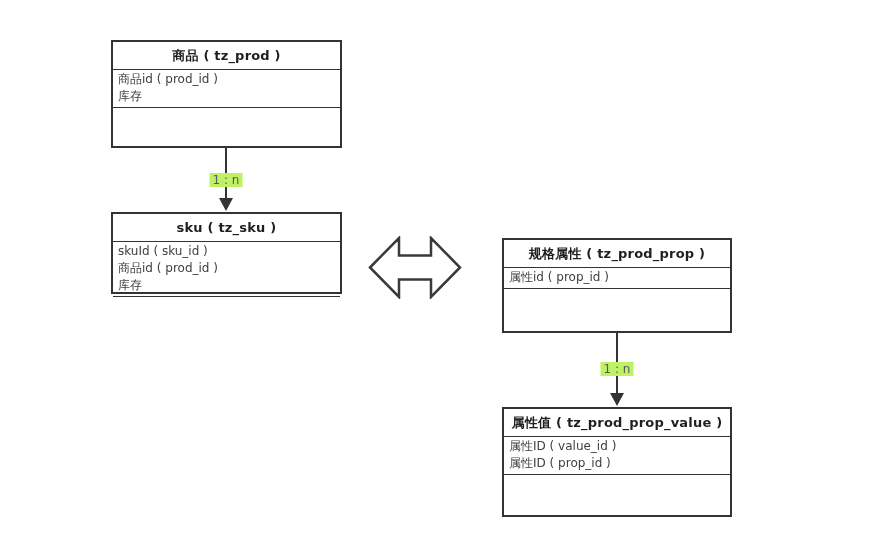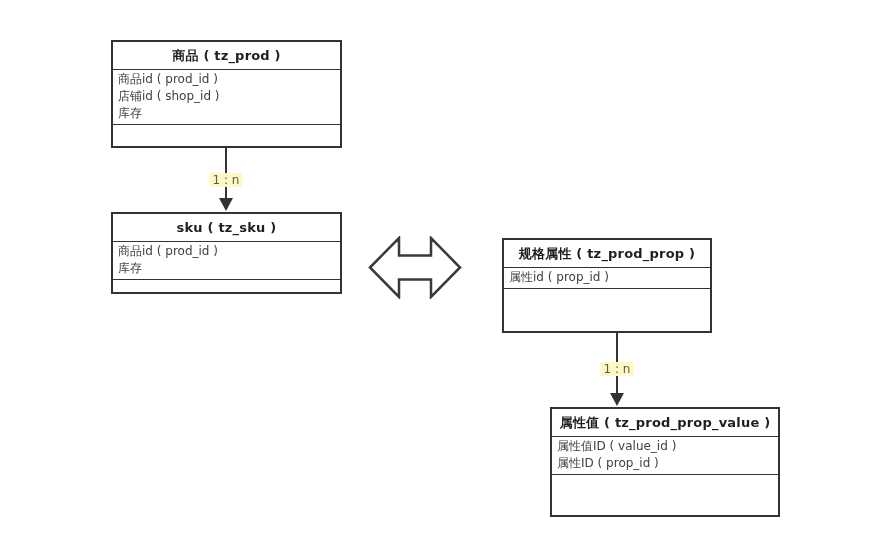--- a/index.html
+++ b/index.html
@@ -56,70 +56,70 @@
     position: absolute;
     width: 0;
     height: 0;
     border-left: 7px solid transparent;
     border-right: 7px solid transparent;
     border-top: 13px solid #333333;
   }
   .cardinality-label {
     position: absolute;
     transform: translate(-50%, -50%);
-    background: #fef9c3;
+    background: #bef264;
     padding: 0 3px;
     font-size: 12px;
     color: #595959;
     white-space: nowrap;
   }
   .double-arrow {
     position: absolute;
     left: 368px;
     top: 236px;
   }
 
   
   #entity-prod            { left: 111px; top: 40px;  width: 231px; height: 108px; }
   #entity-sku             { left: 111px; top: 212px; width: 231px; height: 82px; }
-  #entity-prod-prop       { left: 502px; top: 238px; width: 210px; height: 95px;  }
-  #entity-prod-prop-value { left: 502px; top: 407px; width: 230px; height: 110px; margin-left: 48px; }
+  #entity-prod-prop       { left: 502px; top: 238px; width: 230px; height: 95px;  }
+  #entity-prod-prop-value { left: 502px; top: 407px; width: 230px; height: 110px; }
 
   
   #conn-a-line  { left: 225px; top: 148px; height: 51px; }
   #conn-a-head  { left: 219px; top: 198px; }
   #conn-a-label { left: 226px; top: 180px; }
 
   
   #conn-b-line  { left: 616px; top: 333px; height: 61px; }
   #conn-b-head  { left: 610px; top: 393px; }
   #conn-b-label { left: 617px; top: 369px; }
 </style>
 </head>
 <body>
 
 <div class="canvas">
 
   <div class="entity" id="entity-prod">
     <div class="entity-header">商品 ( tz_prod )</div>
     <div class="entity-rows">
       <div class="entity-row">商品id ( prod_id )</div>
-      <div class="entity-row">店铺id ( shop_id )</div>
       <div class="entity-row">库存</div>
     </div>
     <div class="entity-footer"></div>
   </div>
 
   <div class="connector-line" id="conn-a-line"></div>
   <div class="connector-arrowhead" id="conn-a-head"></div>
   <div class="cardinality-label" id="conn-a-label">1 : n</div>
 
   <div class="entity" id="entity-sku">
     <div class="entity-header">sku ( tz_sku )</div>
     <div class="entity-rows">
+      <div class="entity-row">skuId ( sku_id )</div>
       <div class="entity-row">商品id ( prod_id )</div>
       <div class="entity-row">库存</div>
     </div>
     <div class="entity-footer"></div>
   </div>
 
   <svg class="double-arrow" width="94" height="63" viewBox="0 0 94 63">
     <polygon points="2,31.5 31,2 31,19.5 63,19.5 63,2 92,31.5 63,61 63,43.5 31,43.5 31,61" fill="#ffffff" stroke="#3a3a3a" stroke-width="2.5" stroke-linejoin="miter"></polygon>
   </svg>
 
@@ -131,19 +131,19 @@
     <div class="entity-footer"></div>
   </div>
 
   <div class="connector-line" id="conn-b-line"></div>
   <div class="connector-arrowhead" id="conn-b-head"></div>
   <div class="cardinality-label" id="conn-b-label">1 : n</div>
 
   <div class="entity" id="entity-prod-prop-value">
     <div class="entity-header">属性值 ( tz_prod_prop_value )</div>
     <div class="entity-rows">
-      <div class="entity-row">属性值ID ( value_id )</div>
+      <div class="entity-row">属性ID ( value_id )</div>
       <div class="entity-row">属性ID ( prop_id )</div>
     </div>
     <div class="entity-footer"></div>
   </div>
 
 </div>
 
 </body></html>

